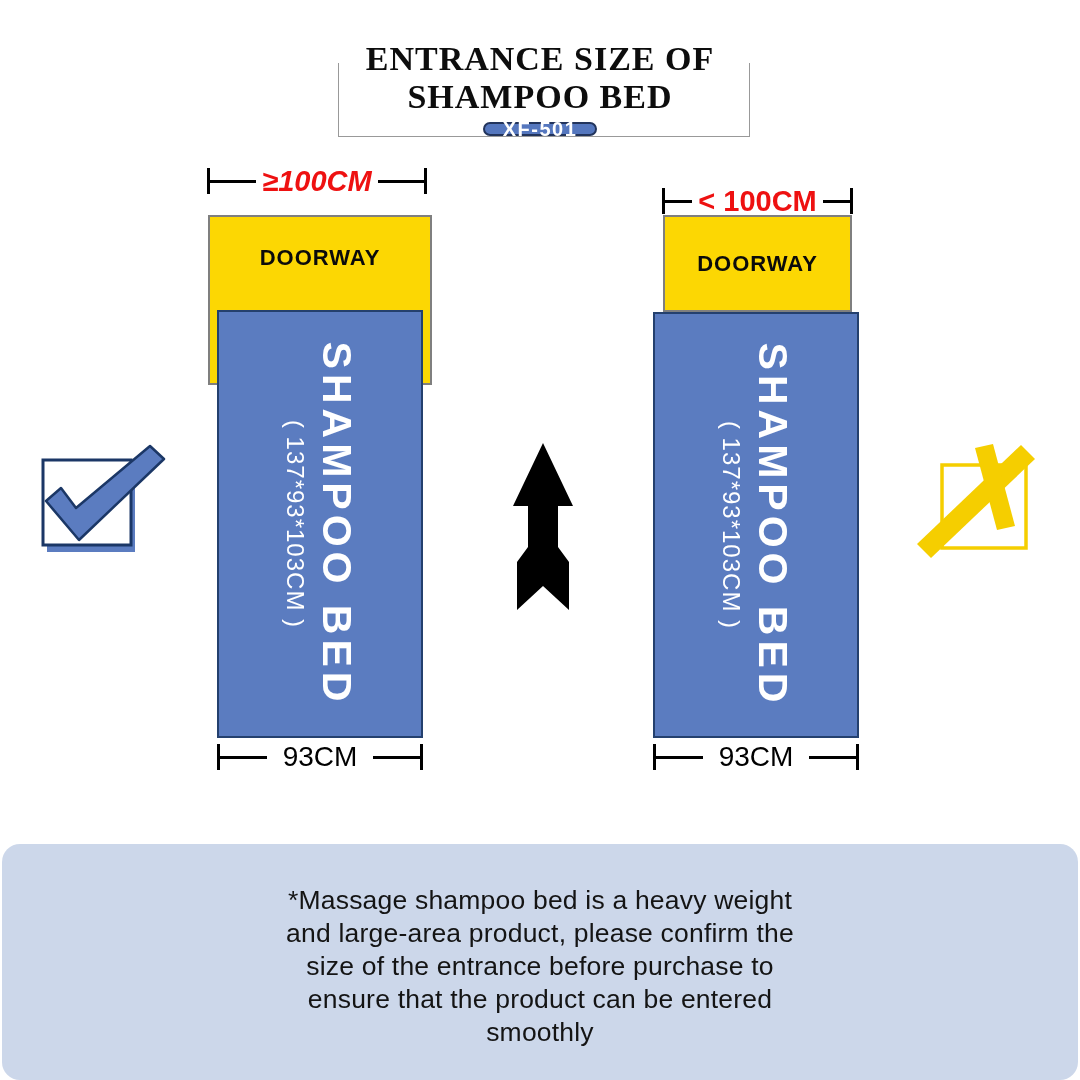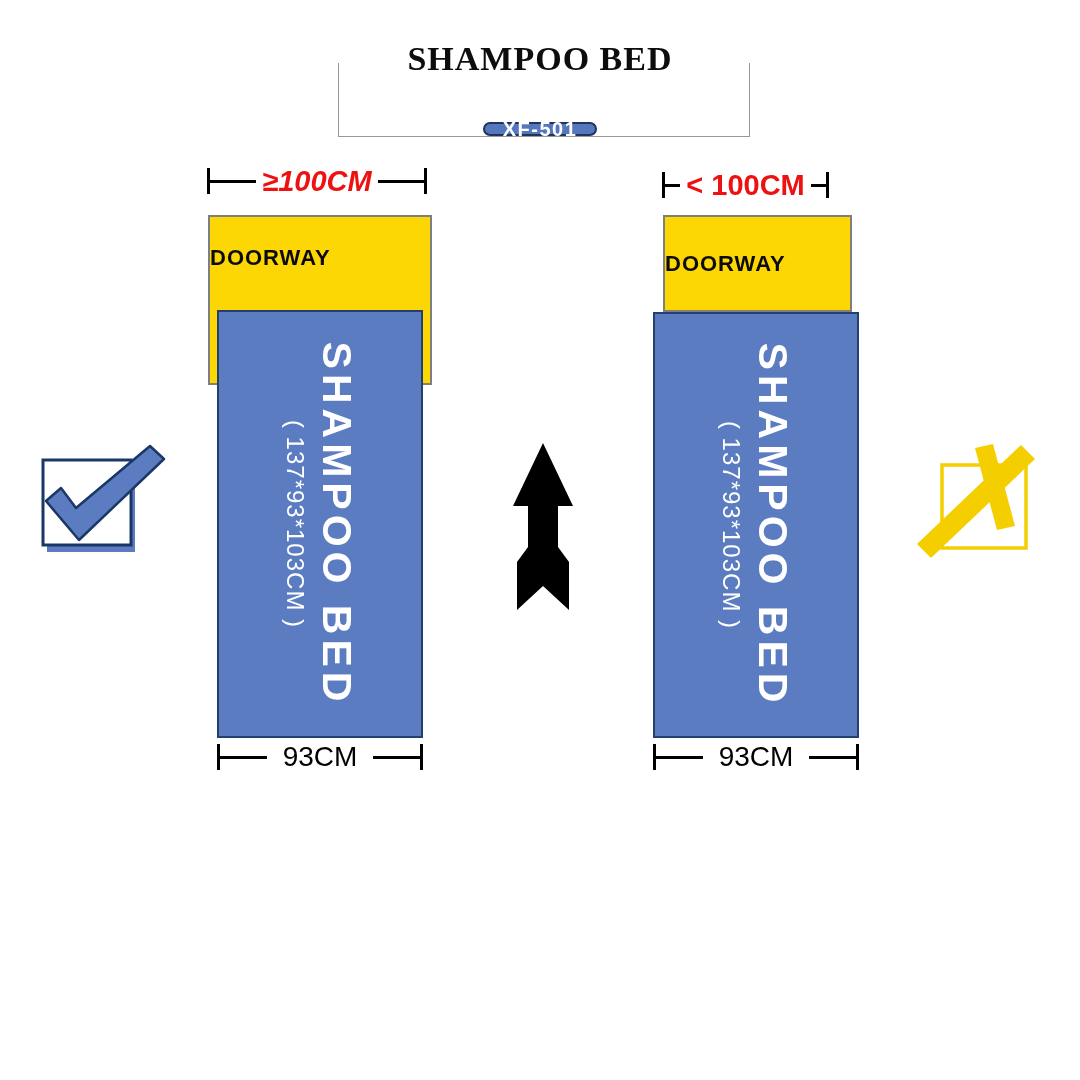--- a/index.html
+++ b/index.html
@@ -31,29 +31,29 @@
   }
 
   
   .dim { position:absolute; display:flex; align-items:center; height:26px; }
   .tick { width:3px; height:26px; background:#000; flex:0 0 3px; }
   .dline { flex:1; height:3px; background:#000; }
   .dim-label { margin:0 6px; font-weight:bold; font-size:29px; white-space:nowrap; }
   .dim-top .dim-label { color:var(--c-dim_red); }
   .dim-bottom .dim-label { color:#000; font-weight:400; font-size:28px; margin:3px 16px; }
   .dim-top-left     { left:207px; top:168px; width:220px;font-style:italic; }
-  .dim-top-right    { left:662px; top:172px; width:167px; }
+  .dim-top-right    { left:662px; top:188px; width:191px; }
   .dim-bottom-left  { left:217px; top:744px; width:206px; }
   .dim-bottom-right { left:653px; top:744px; width:206px; }
 
   
   .doorway {
     position:absolute; box-sizing:border-box; z-index:1;
     background:var(--c-doorway_yellow); border:2px solid var(--c-doorway_border);
-    display:flex; justify-content:flex-start;
+    display:flex; justify-content:center;
   }
   .doorway-label { font-weight:bold; font-size:22px; letter-spacing:1px; color:#0b0b0b; }
   .doorway-left  { left:208px; top:215px; width:224px; height:170px; align-items:flex-start; padding-top:28px; }
   .doorway-right { left:663px; top:215px; width:189px; height:97px;  align-items:center; }
 
   
   .bed {
     position:absolute; box-sizing:border-box; z-index:2;
     background:var(--c-bed_blue); border:2px solid var(--c-bed_border);
   }
@@ -89,20 +89,21 @@
     white-space:pre-line; letter-spacing:0.2px;
   }
 </style>
 </head>
 <body>
 
 <div class="canvas">
 
   <div class="bracket"></div>
   <h1 class="title">
+    <span>ENTRANCE SIZE OF</span>
     <span>SHAMPOO BED</span>
   </h1>
   <div class="badge">XF-501</div>
 
   <section>
     <div class="dim dim-top dim-top-left">
       <span class="tick"></span>
       <span class="dline"></span>
       <span class="dim-label">≥100CM</span>
       <span class="dline"></span>
@@ -159,14 +160,21 @@
       <span class="dline"></span>
       <span class="tick"></span>
     </div>
     <svg class="mark-cross" viewBox="0 0 140 135" aria-hidden="true">
       <rect class="xbox" x="34" y="33" width="84" height="83"></rect>
       <polygon class="xbar" points="9,112 113,13 127,27 23,126"></polygon>
       <polygon class="xbar" points="67,16 85,12 107,94 89,98"></polygon>
     </svg>
   </section>
 
+  <footer class="note-panel">
+    <p class="note">*Massage shampoo bed is a heavy weight
+and large-area product, please confirm the
+size of the entrance before purchase to
+ensure that the product can be entered
+smoothly</p>
+  </footer>
 
 </div>
 
 </body></html>

